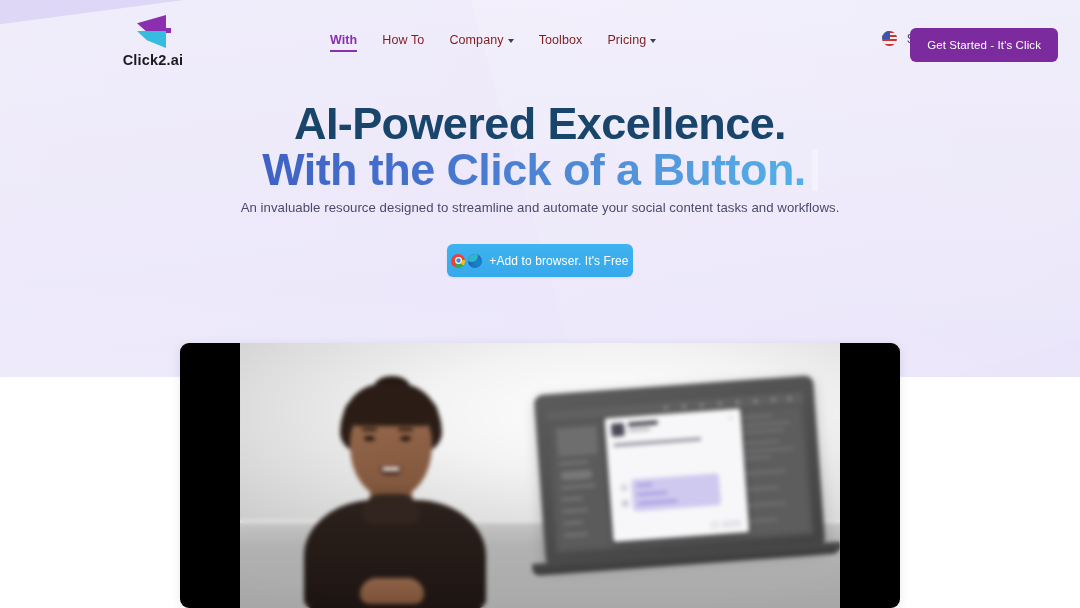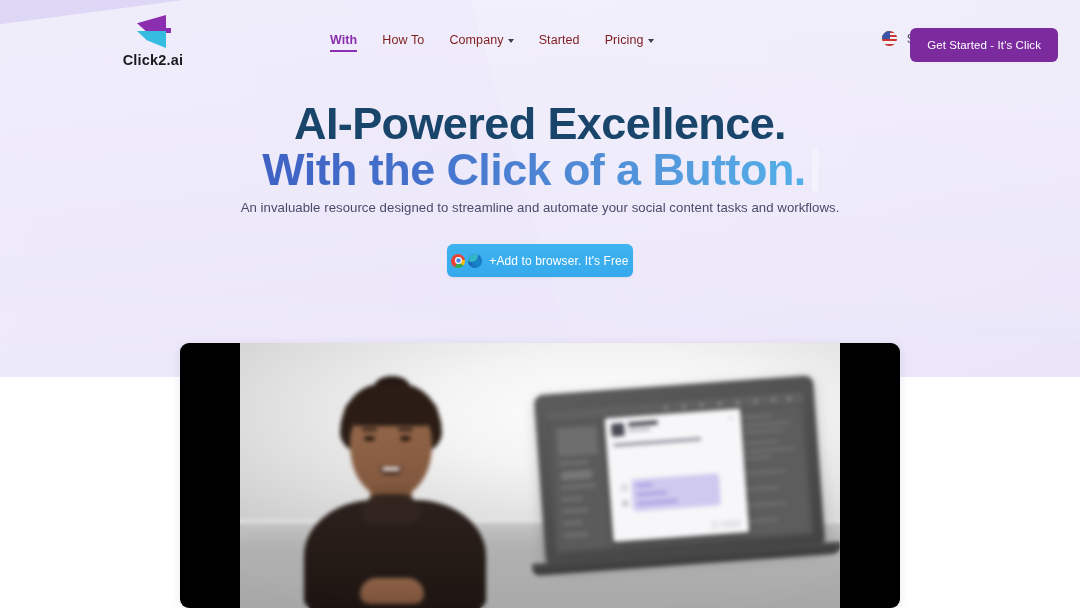--- a/index.html
+++ b/index.html
@@ -339,21 +339,21 @@
         <span>With</span>
       </div>
       <div class="nav-item">
         <span>How To</span>
       </div>
       <div class="nav-item">
         <span>Company</span>
         <span class="caret"></span>
       </div>
       <div class="nav-item">
-        <span>Started</span>
+        <span>Toolbox</span>
       </div>
       <div class="nav-item">
         <span>Pricing</span>
         <span class="caret"></span>
       </div>
     </div>
 
     <div class="header-right">
       <span class="flag-icon"></span>
       <span class="signin">Sign In</span>

